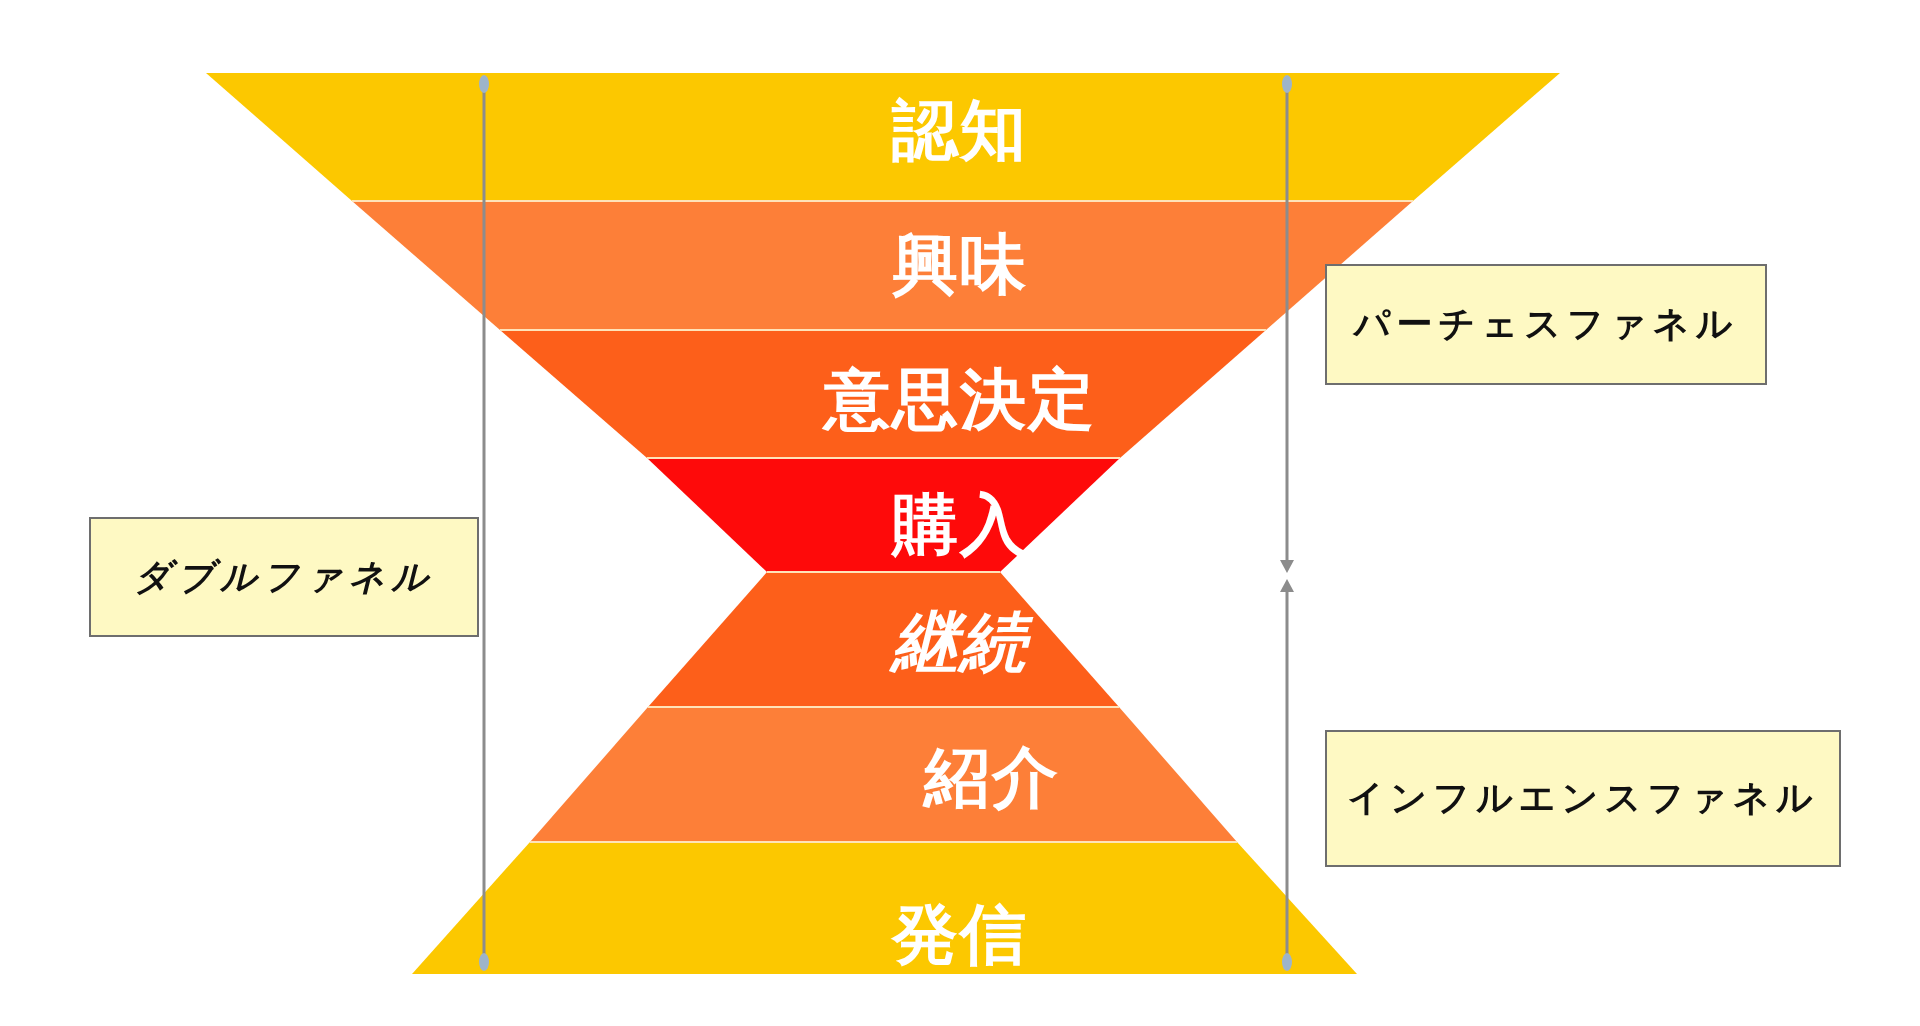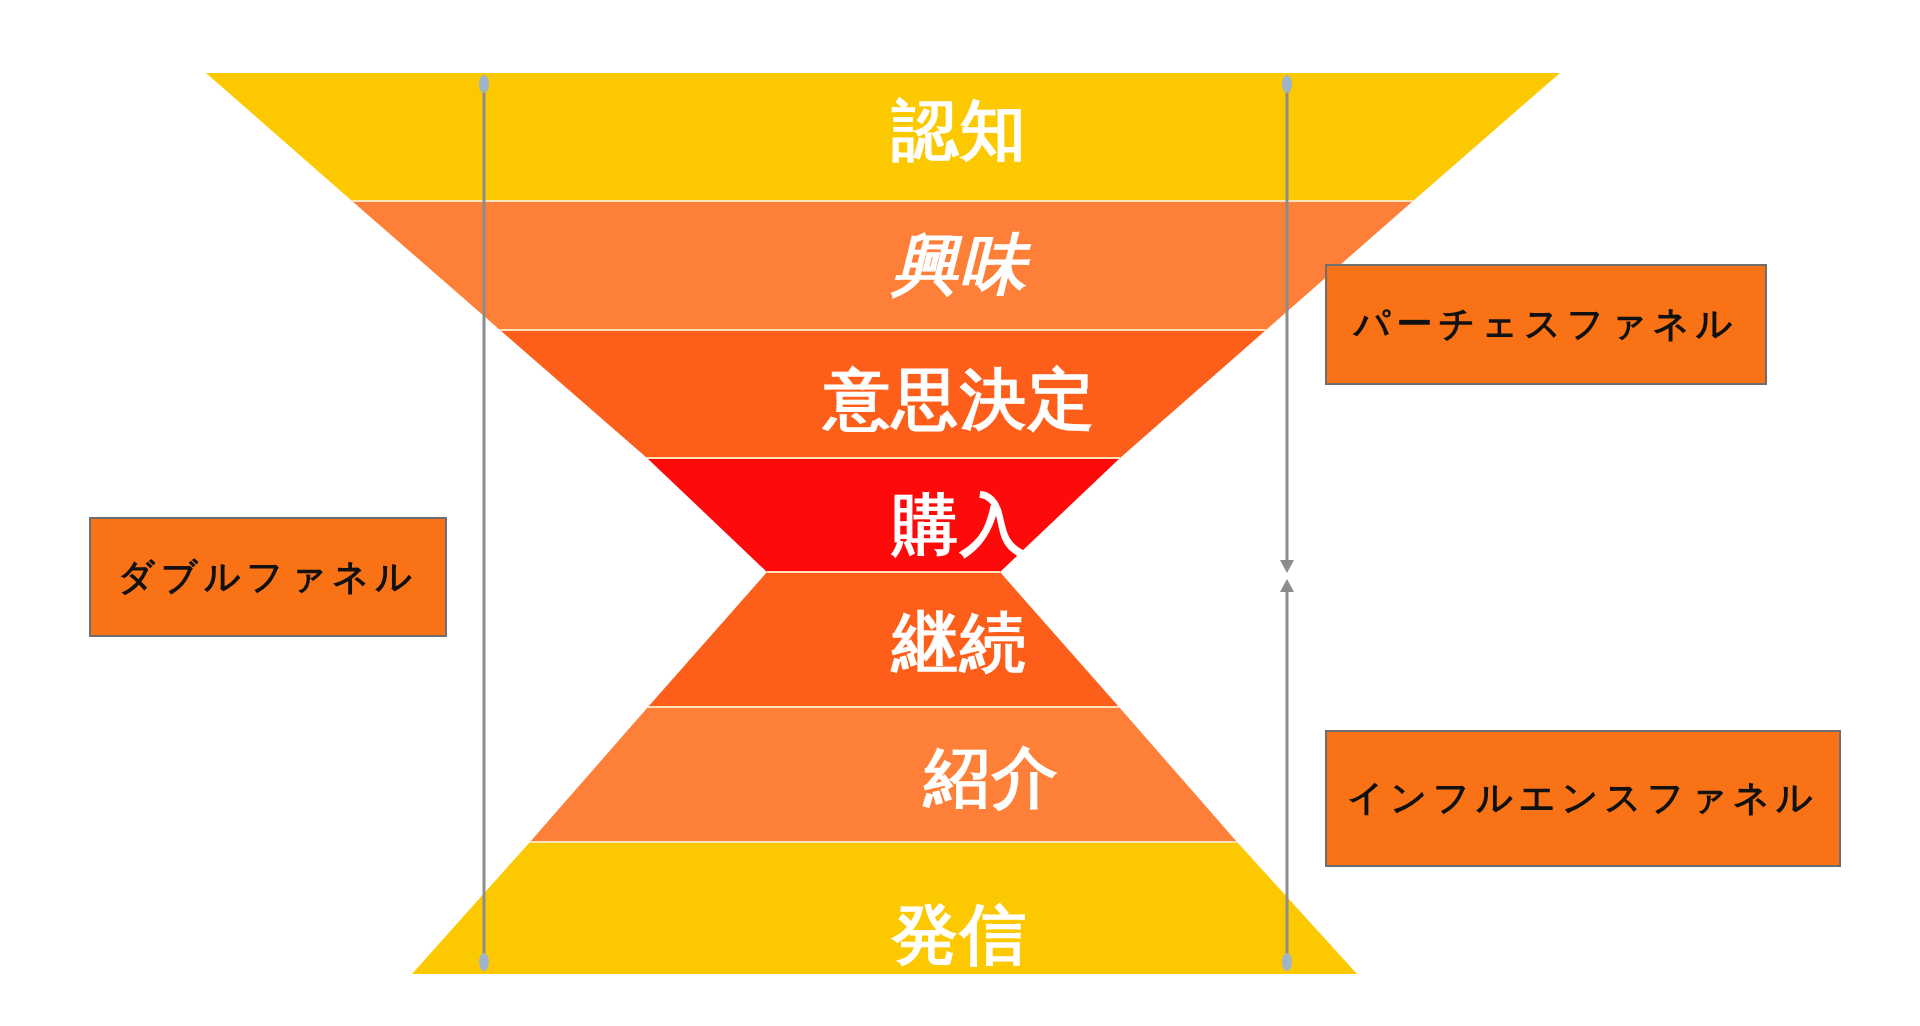--- a/index.html
+++ b/index.html
@@ -3,21 +3,21 @@
 <meta charset="utf-8">
 <style>
   html, body { margin: 0; padding: 0; background: #ffffff; }
   body { width: 1920px; height: 1026px; position: relative; overflow: hidden;
          font-family: "DejaVu Sans", sans-serif; }
   #diagram { position: absolute; left: 0; top: 0; width: 1920px; height: 1026px; }
   .stage-label { position: absolute; left: 0; width: 1920px; text-align: center;
     color: #ffffff; font-family: "DejaVu Sans", sans-serif; font-weight: bold;
     font-size: 66px; line-height: 1; letter-spacing: 2px; }
   .label-box { position: absolute; box-sizing: border-box; border: 2px solid #6e6e6e;
-    background: #f97316; display: flex; align-items: center; justify-content: center;
+    background: #fef9c3; display: flex; align-items: center; justify-content: center;
     color: #111111; font-family: "DejaVu Sans", sans-serif; font-weight: bold;
     font-size: 36px; letter-spacing: 6px; }
 </style>
 </head>
 <body>
 
 <svg id="diagram" viewBox="0 0 1920 1026" xmlns="http://www.w3.org/2000/svg">
 
   <polygon fill="#FCC800" points="206,73 1560,73 1413,201 352,201"></polygon>
   <polygon fill="#FD7F38" points="352,201 1413,201 1266,330 500,330"></polygon>
@@ -50,28 +50,28 @@
   </g>
 
   <g>
     <line x1="1287" y1="590" x2="1287" y2="962" stroke="#8C8C8C" stroke-width="3"></line>
     <polygon points="1280,592 1294,592 1287,579" fill="#8C8C8C"></polygon>
     <ellipse cx="1287" cy="962" rx="5" ry="9" fill="#9DB4CA"></ellipse>
   </g>
 </svg>
 
 <div class="stage-label" style="top:98px;">認知</div>
-<div class="stage-label" style="top:232px;font-style:italic;">興味</div>
+<div class="stage-label" style="top:232px;">興味</div>
 <div class="stage-label" style="top:367px;">意思決定</div>
 <div class="stage-label" style="top:492px;">購入</div>
-<div class="stage-label" style="top:610px;">継続</div>
+<div class="stage-label" style="top:610px;font-style:italic;">継続</div>
 <div class="stage-label" style="top:745px;padding-left:32px;">紹介</div>
 <div class="stage-label" style="top:902px;">発信</div>
 
-<div class="label-box" style="left:89px; top:517px; width:358px; height:120px;">
+<div class="label-box" style="left:89px; top:517px; width:390px; height:120px;font-style:italic;">
   <span>ダブルファネル</span>
 </div>
 <div class="label-box" style="left:1325px; top:264px; width:442px; height:121px;">
   <span>パーチェスファネル</span>
 </div>
 <div class="label-box" style="left:1325px; top:730px; width:516px; height:137px;text-align:right;">
   <span>インフルエンスファネル</span>
 </div>
 
 </body></html>

